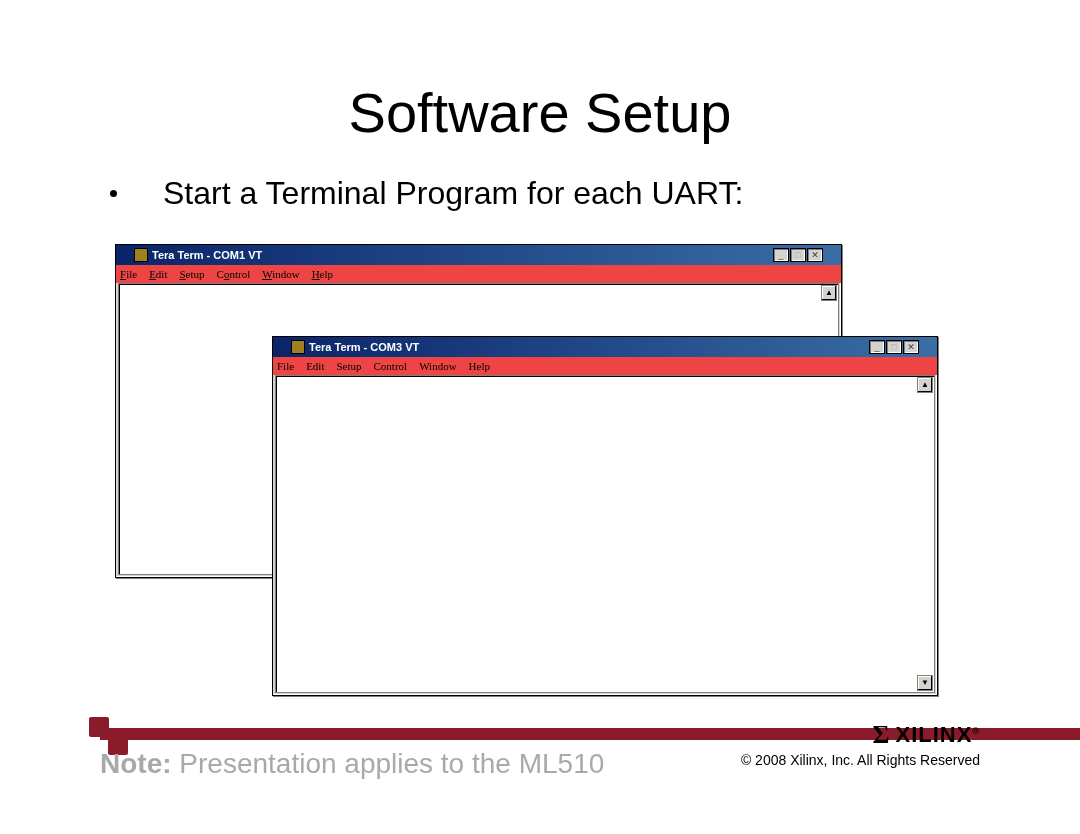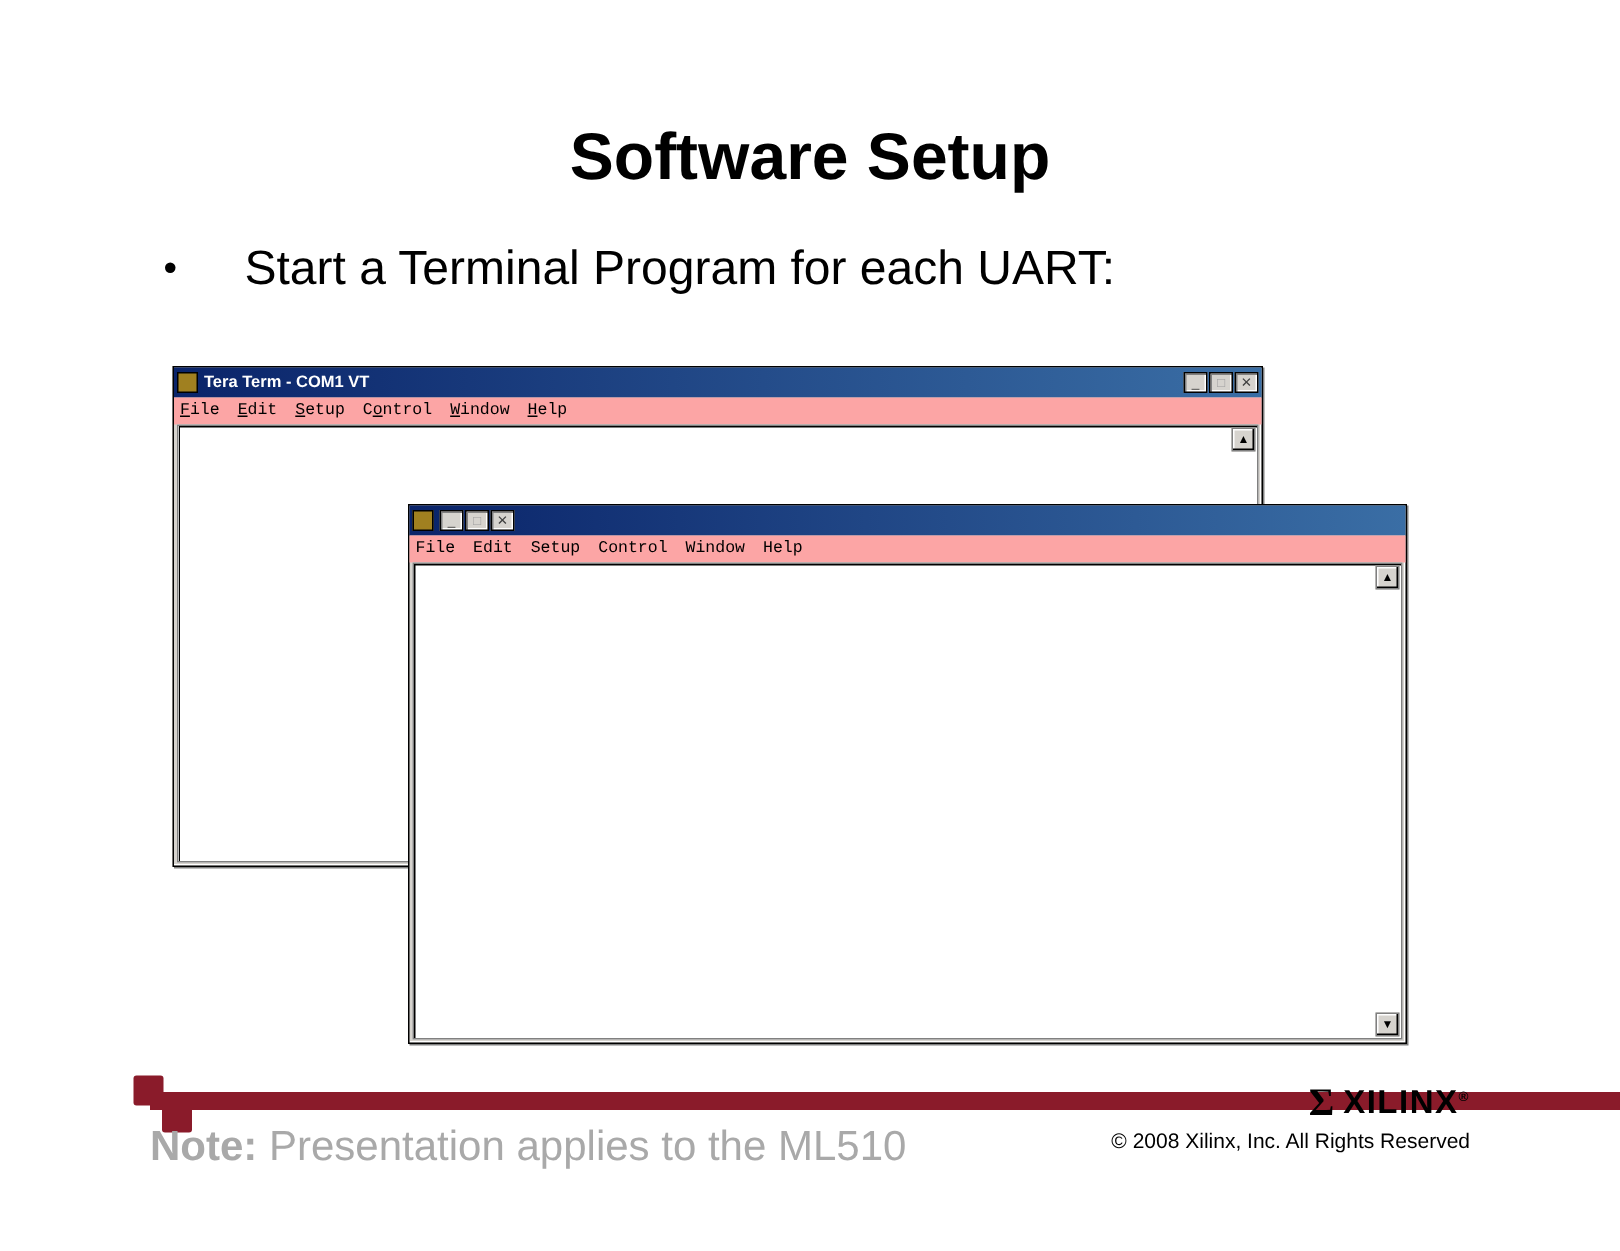--- a/index.html
+++ b/index.html
@@ -5,22 +5,22 @@
   * { margin: 0; padding: 0; box-sizing: border-box; }
   body {
     width: 1080px; height: 834px;
     background: #ffffff;
     font-family: Arial, Helvetica, sans-serif;
     position: relative;
     overflow: hidden;
   }
   .title {
     text-align: center;
-    font-size: 44px;
-    font-weight: bold;
+    font-size: 56px;
+    font-weight: normal;
     color: #000;
     margin-top: 80px;
   }
   .bullet-row {
     display: flex;
     align-items: center;
     margin-top: 30px;
     margin-left: 110px;
     gap: 24px;
   }
@@ -39,21 +39,21 @@
     position: absolute;
     background: #d6d3ce;
     border: 1px solid #000;
     box-shadow: 1px 1px 0 #808080, -1px -1px 0 #fff inset;
   }
   .titlebar {
     height: 20px;
     background: linear-gradient(to right, #0a246a, #3a6ea5);
     display: flex;
     align-items: center;
-    padding: 0 2px;
+    padding: 0 18px;
   }
   .tb-icon {
     width: 14px; height: 14px;
     background: #a08020;
     margin-right: 4px;
     border: 1px solid #000;
   }
   .tb-title {
     color: #fff;
     font-size: 11px;
@@ -69,27 +69,27 @@
     box-shadow: 1px 1px 0 #808080 inset, -1px -1px 0 #fff inset;
     font-size: 9px;
     line-height: 12px;
     text-align: center;
     color: #404040;
     font-family: Tahoma, Arial, sans-serif;
   }
   .tb-btn.disabled { color: #a0a0a0; }
   .menubar {
     height: 18px;
-    background: #fca5a5;
+    background: #ef4444;
     display: flex;
     align-items: center;
     padding: 0 4px;
     gap: 12px;
     font-size: 11px;
-    font-family: Liberation Mono, monospace;
+    font-family: Liberation Serif, serif;
     color: #000;
   }
   .menu-item .ul { text-decoration: underline; }
   .client {
     background: #ffffff;
     border: 1px solid #808080;
     box-shadow: 1px 1px 0 #000 inset;
     margin: 0 2px 2px 2px;
     position: relative;
   }
@@ -190,20 +190,21 @@
   </div>
   <div class="client">
     <span class="scroll-up">▲</span>
     <span class="scroll-down">▼</span>
   </div>
 </div>
 
 <div id="win2" class="win">
   <div class="titlebar">
     <span class="tb-icon"></span>
+    <span class="tb-title">Tera Term - COM3 VT</span>
     <span class="tb-btns">
       <span class="tb-btn">_</span>
       <span class="tb-btn disabled">□</span>
       <span class="tb-btn">✕</span>
     </span>
   </div>
   <div class="menubar">
     <span class="menu-item">File</span>
     <span class="menu-item">Edit</span>
     <span class="menu-item">Setup</span>

